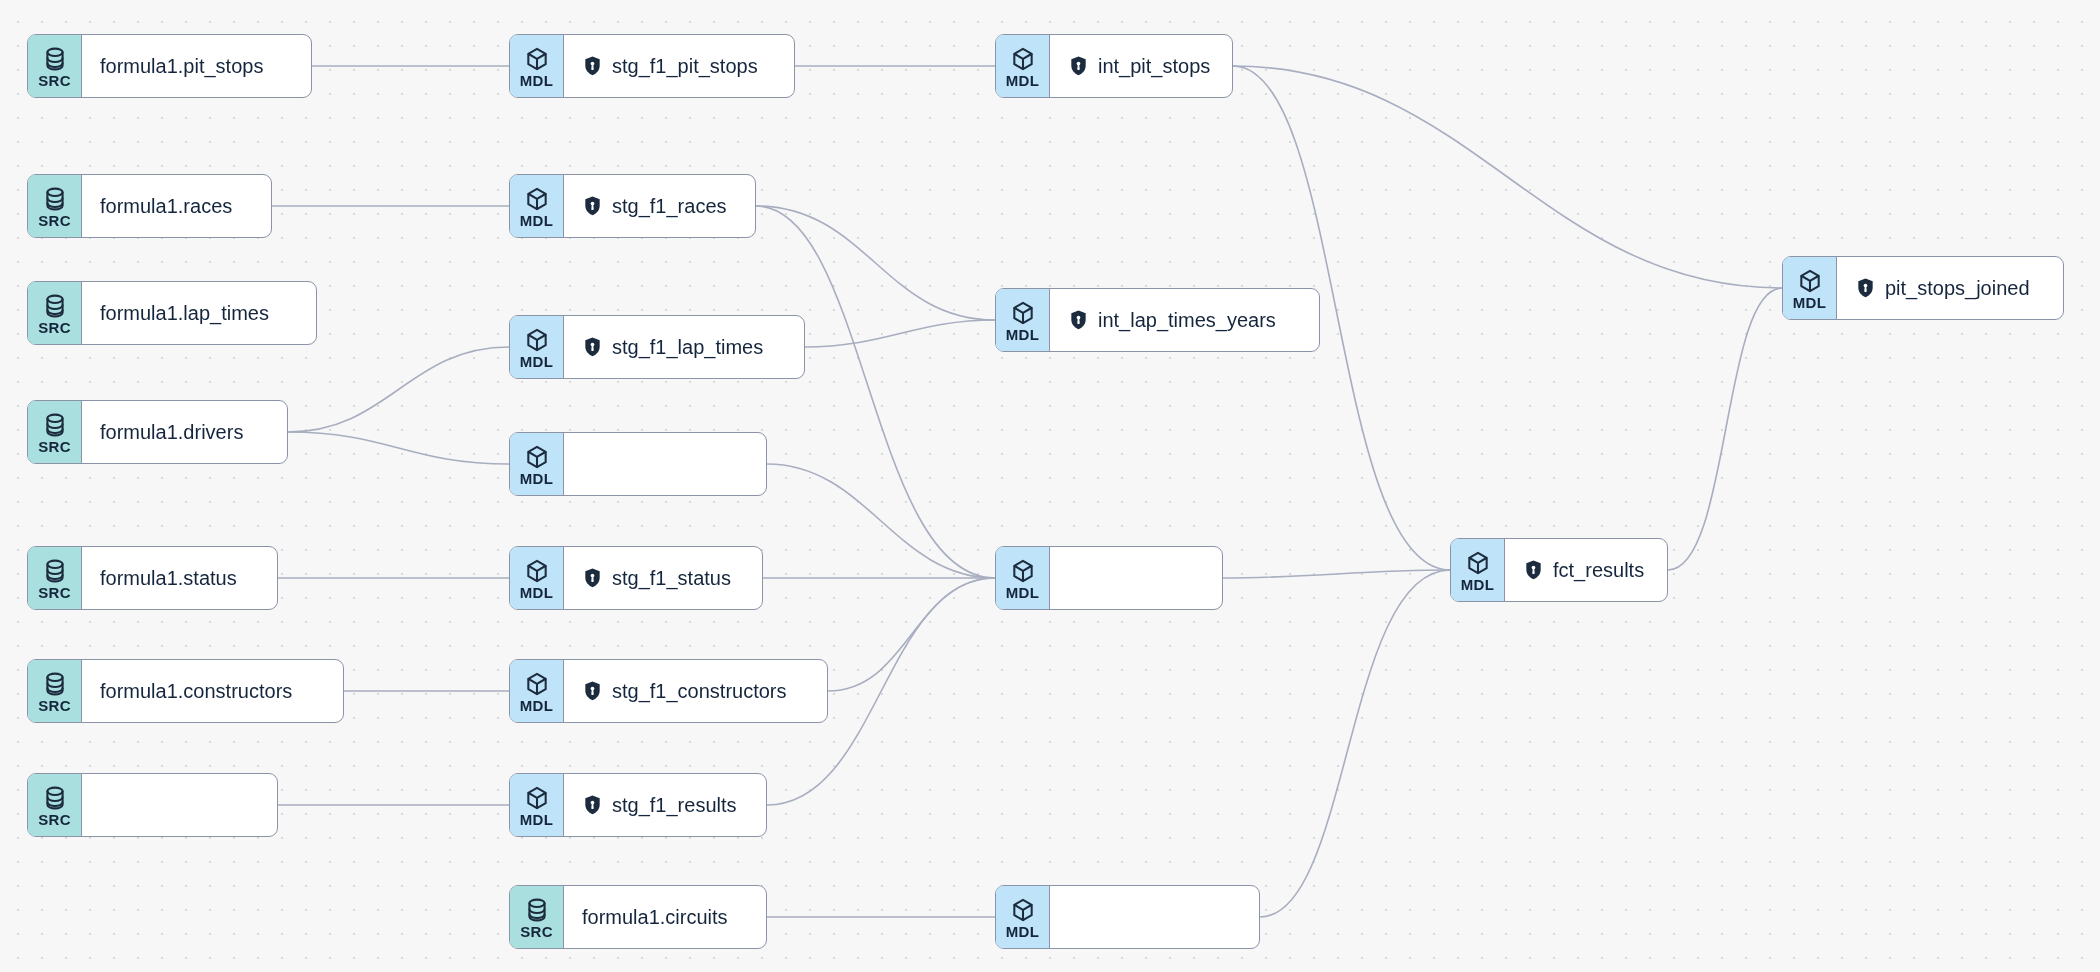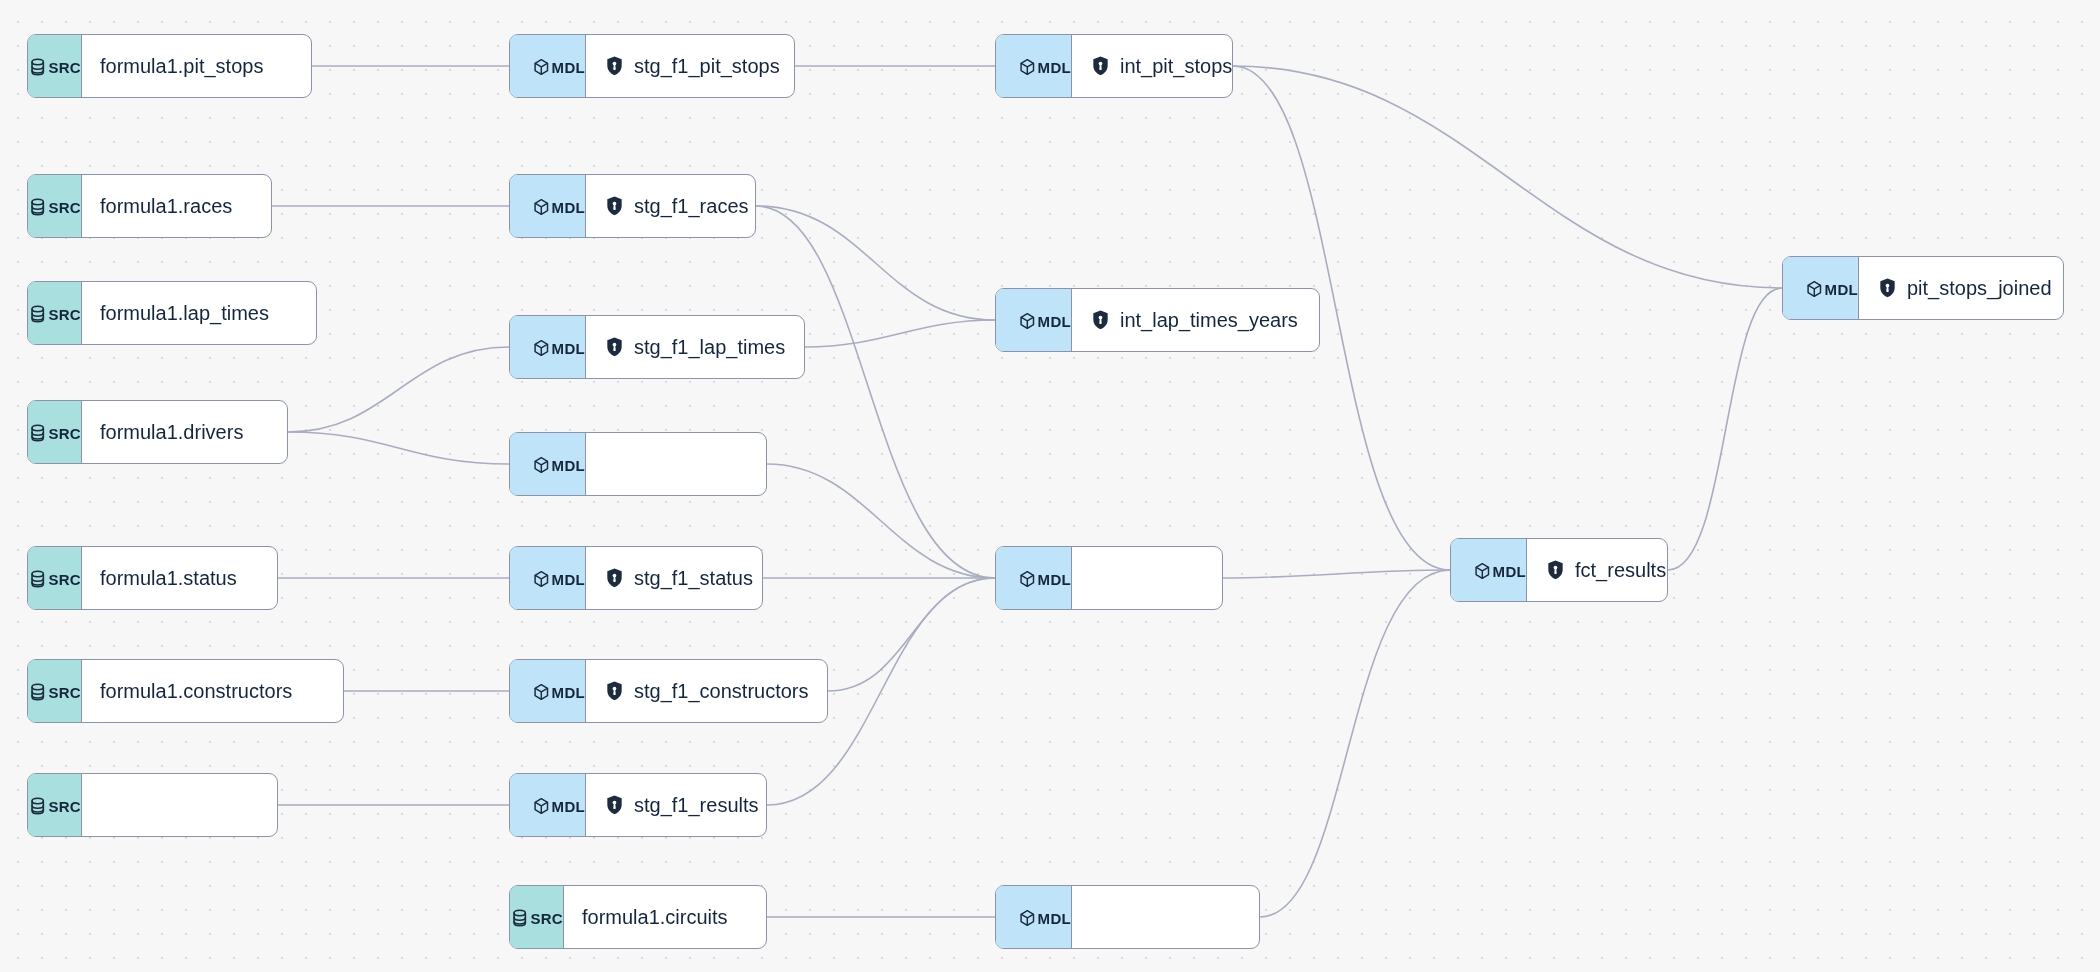--- a/index.html
+++ b/index.html
@@ -37,28 +37,28 @@
     border-radius: 9px;
     box-sizing: border-box;
     cursor: pointer;
   }
   .badge {
     width: 53px;
     flex: 0 0 53px;
     border-right: 1.6px solid #8b93a6;
     border-radius: 7px 0 0 7px;
     display: flex;
-    flex-direction: row;
+    flex-direction: column;
     align-items: center;
     justify-content: center;
     gap: 1px;
     padding-top: 2px;
   }
   .node.source .badge { background: #a9dfde; }
-  .node.model  .badge { background: #bfe4f9; padding-left: 22px; }
+  .node.model  .badge { background: #bfe4f9; }
   .badge svg { width: 26px; height: 26px; display: block; }
   .badge-label {
     font-size: 15px;
     font-weight: 600;
     letter-spacing: 0.3px;
     color: #15263c;
     line-height: 1;
   }
   .content {
     flex: 1;

